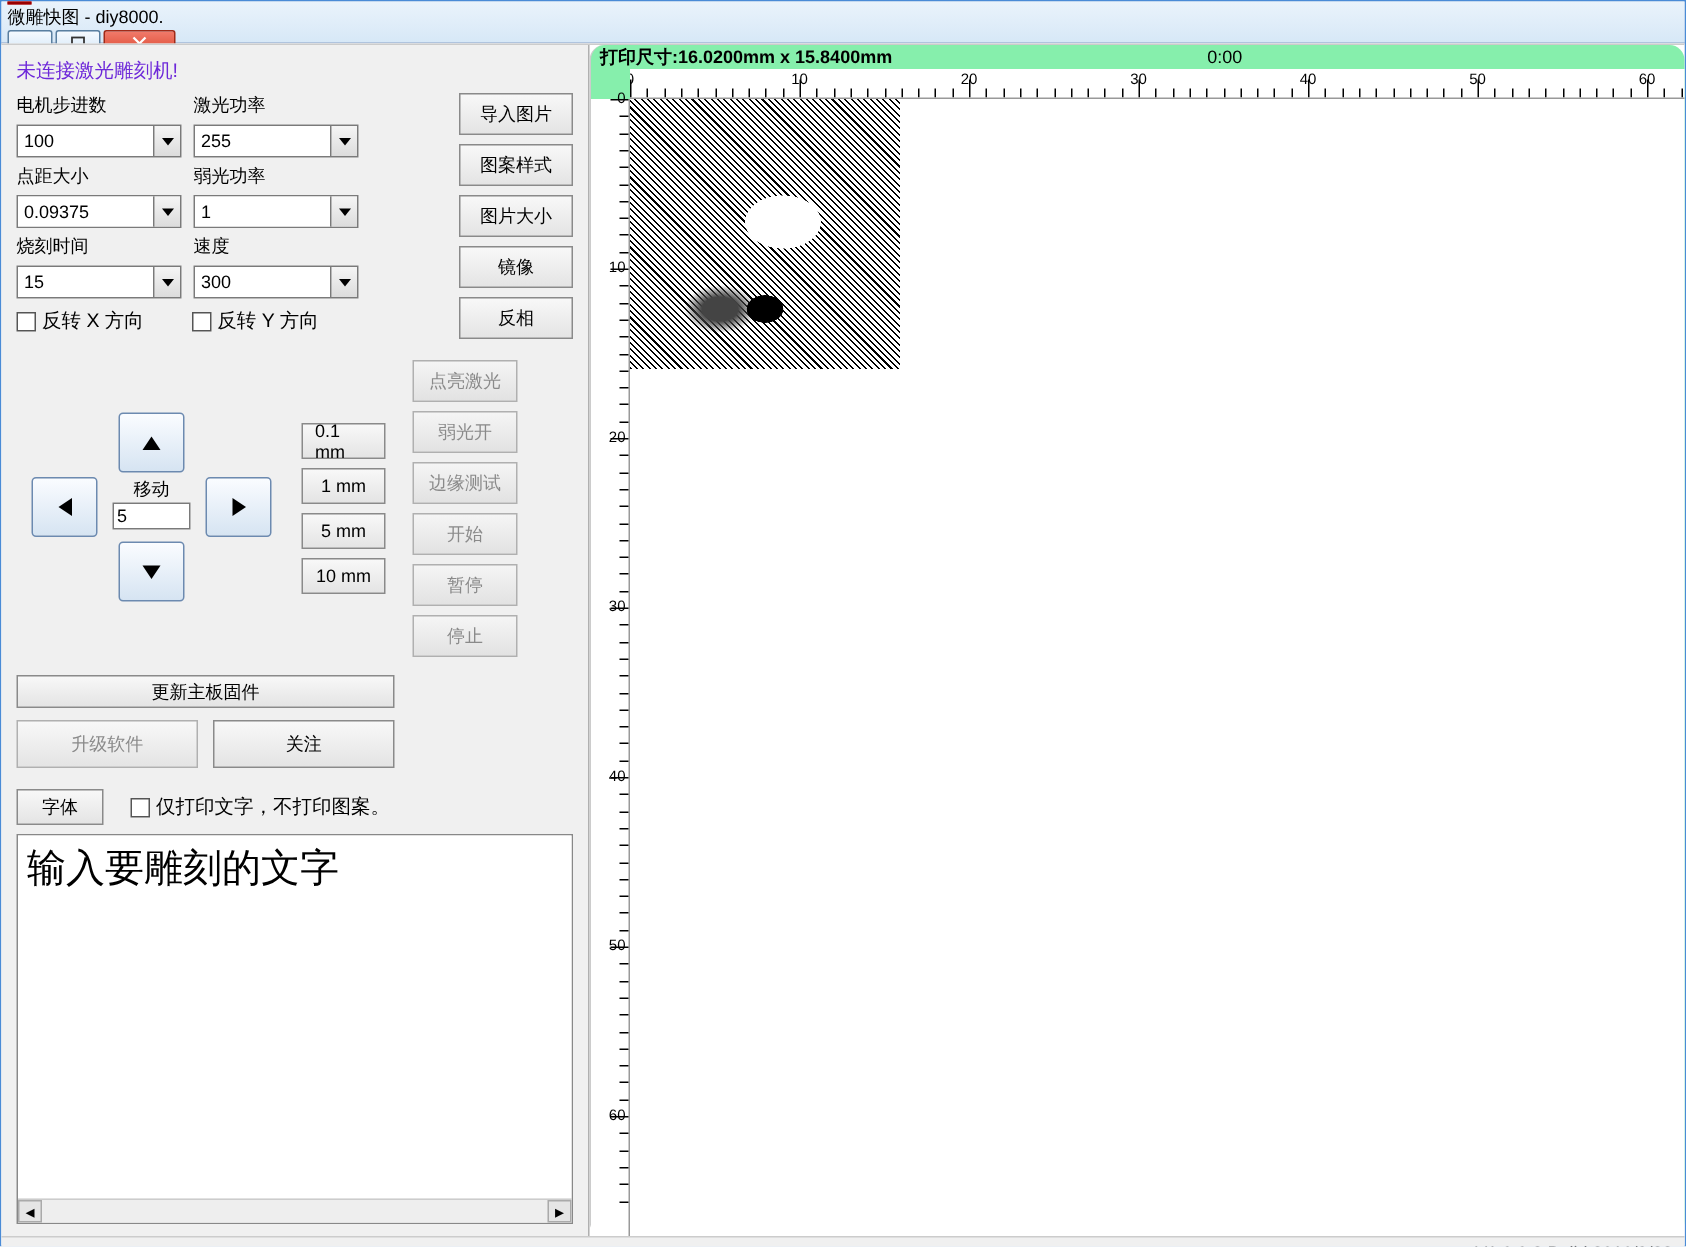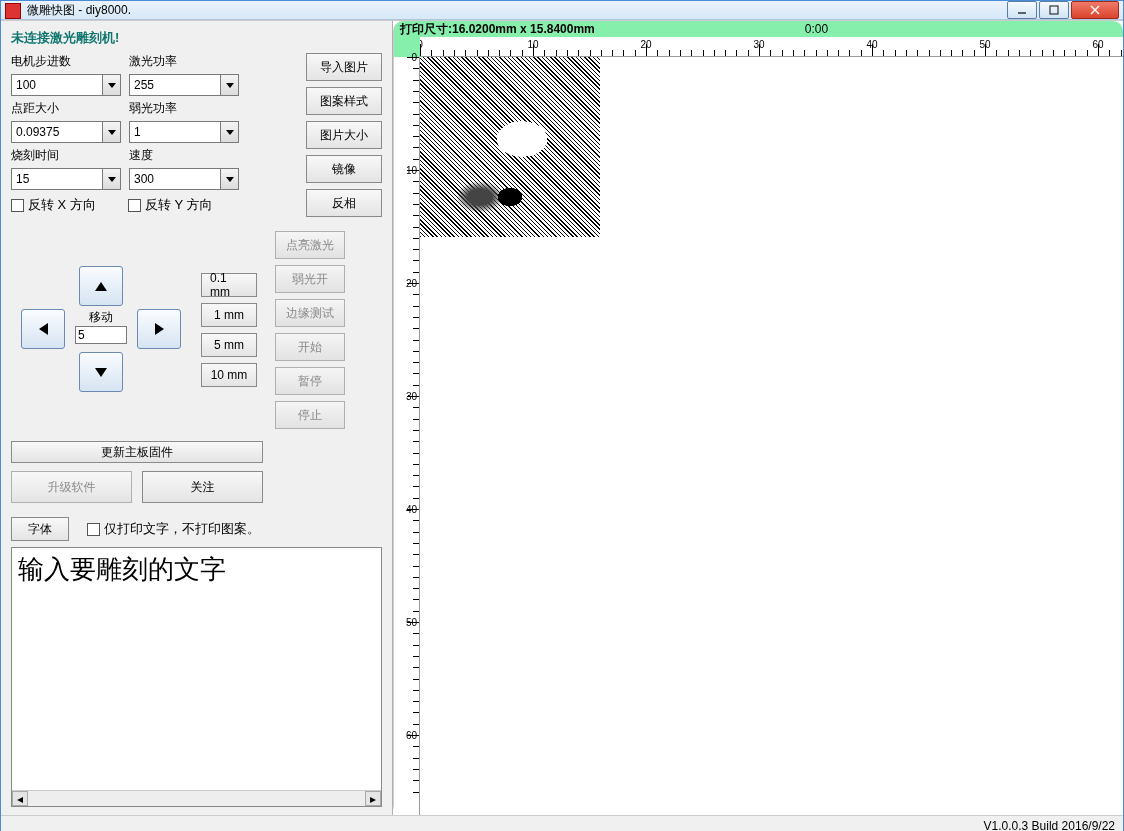--- a/index.html
+++ b/index.html
@@ -16,23 +16,24 @@
   height: 831px;
   border: 1px solid #4a8bd6;
   display: flex;
   flex-direction: column;
   background: #f0f0f0;
 }
 .titlebar {
   height: 28px;
   background: linear-gradient(#eaf3fb, #d7e8f7);
   display: flex;
-  align-items: flex-end;
+  align-items: flex-start;
   padding: 0 4px;
   border-bottom: 1px solid #b0c4de;
+  flex-direction: column;
 }
 .titlebar .app-icon {
   width: 16px; height: 16px;
   background: #d33;
   margin-right: 6px;
   display:inline-block;
   border:1px solid #900;
 }
 .titlebar .title { flex: 1; color: #000; font-size: 12px; }
 .win-controls { display: flex; gap: 2px; }
@@ -77,22 +78,22 @@
   border-top:1px solid #ccc;
   background:#f0f0f0;
   display:flex;
   align-items:center;
   justify-content:flex-end;
   padding:0 8px;
   font-size:12px;
   color:#000;
 }
 .warning {
-  color:#0f766e;
-  font-weight:bold;
+  color:#6d28d9;
+  font-weight:normal;
   font-size:13px;
   margin-bottom:6px;
 }
 .params-grid {
   display:grid;
   grid-template-columns: 110px 110px auto;
   column-gap: 8px;
   row-gap: 4px;
 }
 .param-label { font-size:12px; color:#000; }

